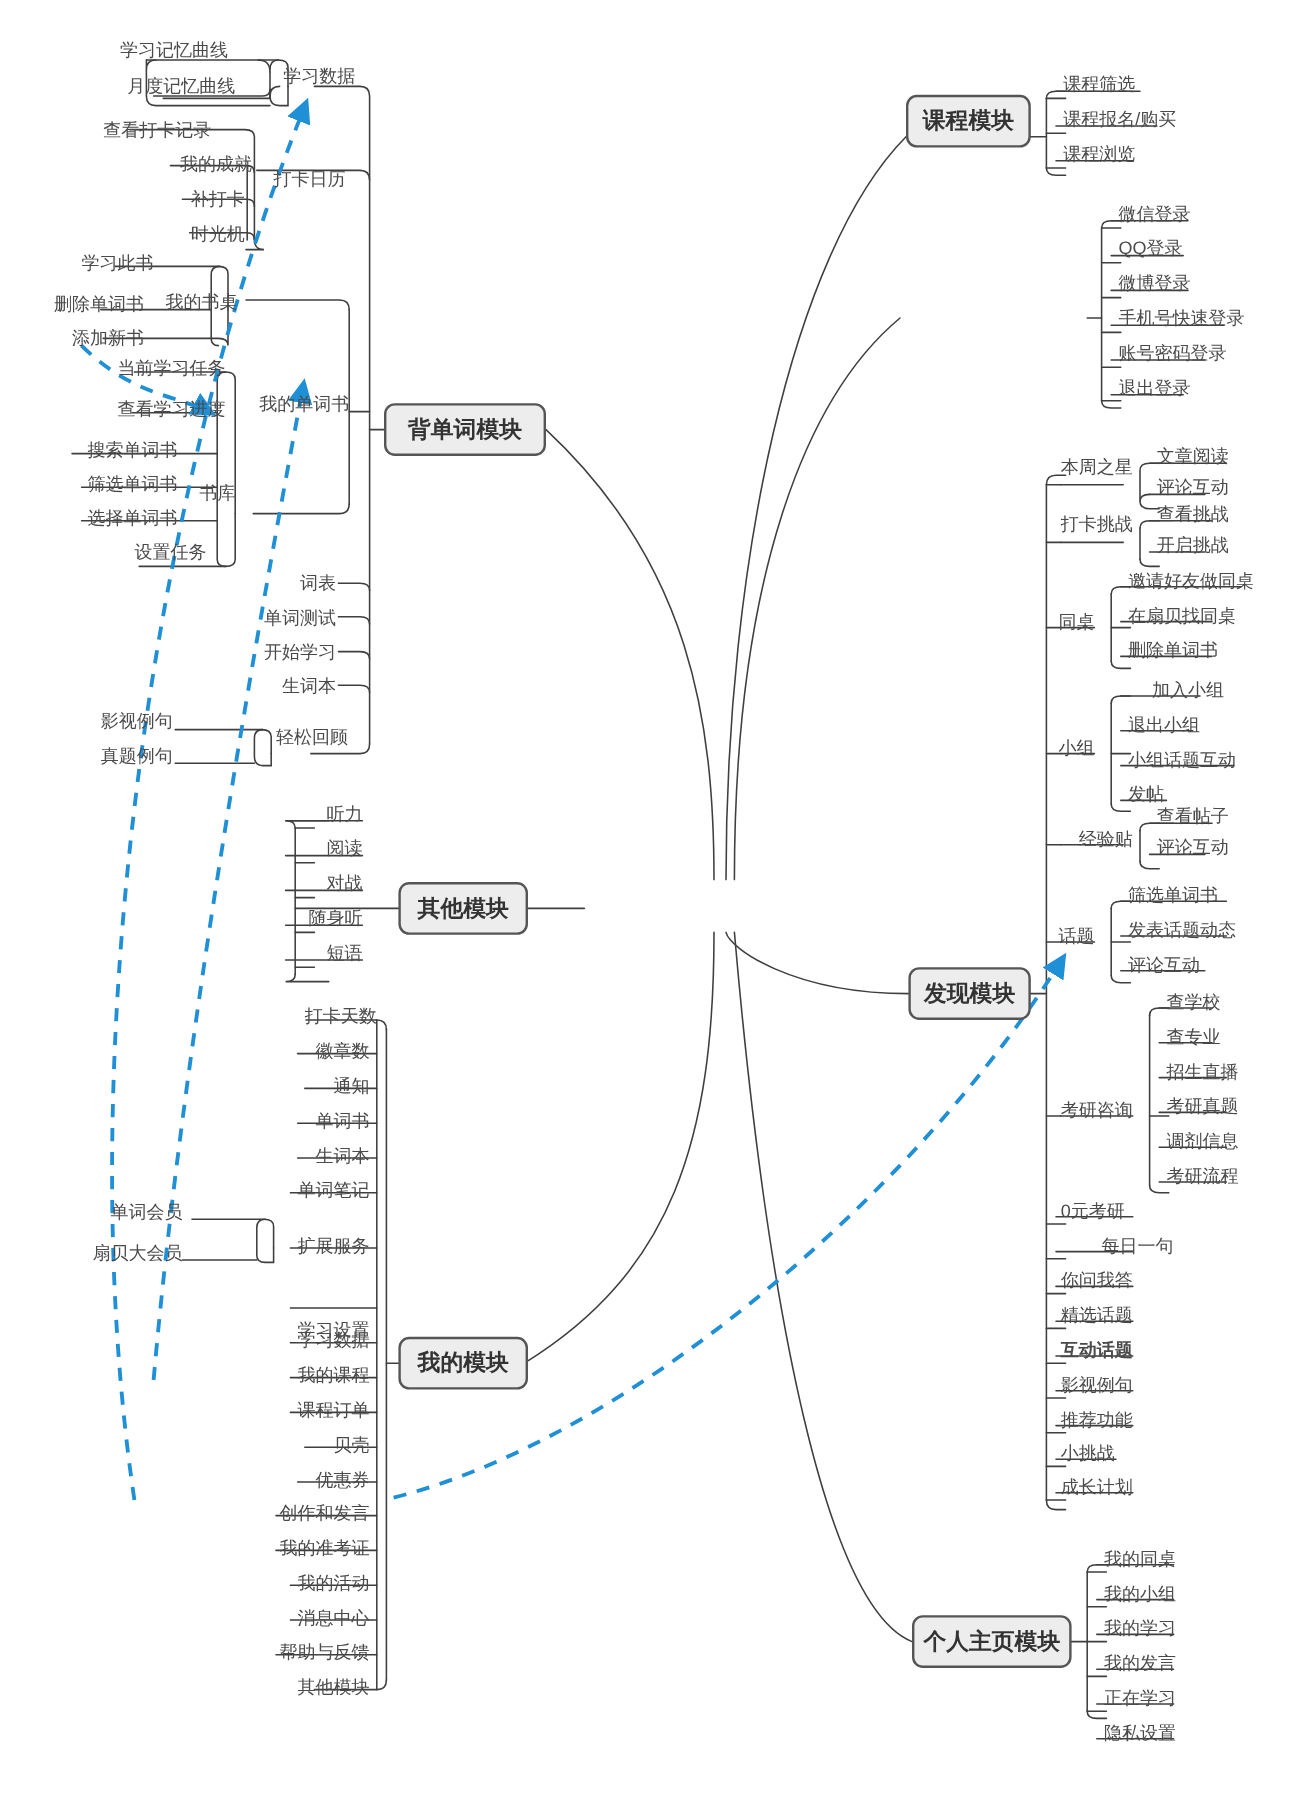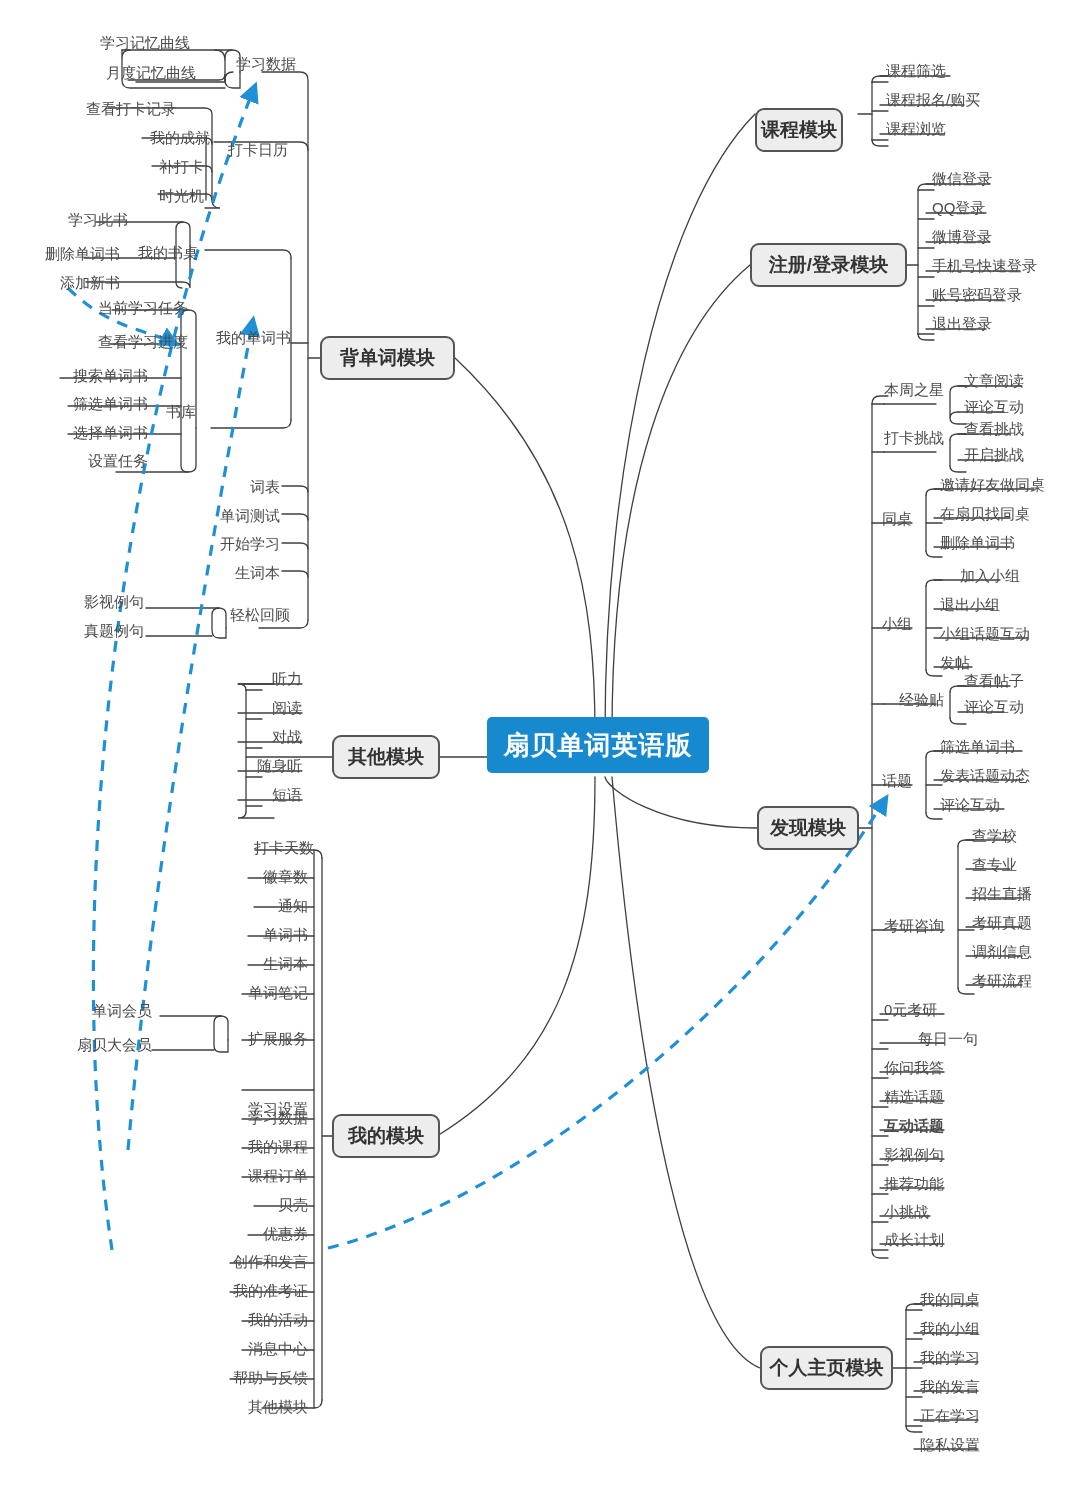--- a/index.html
+++ b/index.html
@@ -193,43 +193,37 @@
     </g>
 
     <g fill="none" stroke="#1f8fd6" stroke-width="3.2" stroke-dasharray="11,9" stroke-linecap="butt" marker-end="url(#ah)">
       <path d="M68,288 C110,330 150,330 176,344"></path>
       <path d="M128,1150 C150,900 200,600 253,320"></path>
       <path d="M112,1250 C60,900 120,420 255,86"></path>
       <path d="M328,1248 C520,1200 760,1000 886,798"></path>
     </g>
   </svg>
 
-  <div class="root" style="left:487px;top:717px;width:222px;height:56px;">
-    <span>扇贝单词英语版</span>
-  </div>
 
   <div class="mod" style="left:320px;top:336px;width:135px;height:44px;">
     <span>背单词模块</span>
     </div>
 
   <div class="mod" style="left:332px;top:735px;width:108px;height:44px;">
     <span>其他模块</span>
     </div>
 
   <div class="mod" style="left:332px;top:1114px;width:108px;height:44px;">
     <span>我的模块</span>
     </div>
 
-  <div class="mod" style="left:755px;top:108px;width:88px;height:44px;justify-content:center;">
+  <div class="mod" style="left:755px;top:79px;width:104px;height:44px;justify-content:center;">
     <span>课程模块</span>
     </div>
 
-  <div class="mod" style="left:750px;top:243px;width:157px;height:44px;">
-    <span>注册/登录模块</span>
-    </div>
 
   <div class="mod" style="left:757px;top:806px;width:102px;height:44px;">
     <span>发现模块</span>
     </div>
 
   <div class="mod" style="left:760px;top:1346px;width:133px;height:44px;">
     <span>个人主页模块</span>
     </div>
 
   <div class="node l" style="left:236px;top:56px;">
@@ -267,21 +261,21 @@
   <div class="node r" style="left:0px;top:300px;width:188px;">
     <span>当前学习任务</span></div>
   <div class="node r" style="left:0px;top:334px;width:188px;">
     <span>查看学习进度</span></div>
   <div class="node r" style="left:0px;top:368px;width:148px;">
     <span>搜索单词书</span></div>
   <div class="node r" style="left:0px;top:396px;width:148px;text-align:right;">
     <span>筛选单词书</span></div>
   <div class="node r" style="left:0px;top:425px;width:148px;">
     <span>选择单词书</span></div>
-  <div class="node r" style="left:0px;top:453px;width:148px;">
+  <div class="node r" style="left:0px;top:453px;width:148px;padding-left:24px;">
     <span>设置任务</span></div>
 
   <div class="node r" style="left:180px;top:479px;width:100px;">
     <span>词表</span></div>
   <div class="node r" style="left:180px;top:508px;width:100px;">
     <span>单词测试</span></div>
   <div class="node r" style="left:180px;top:536px;width:100px;">
     <span>开始学习</span></div>
   <div class="node r" style="left:180px;top:565px;width:100px;">
     <span>生词本</span></div>

